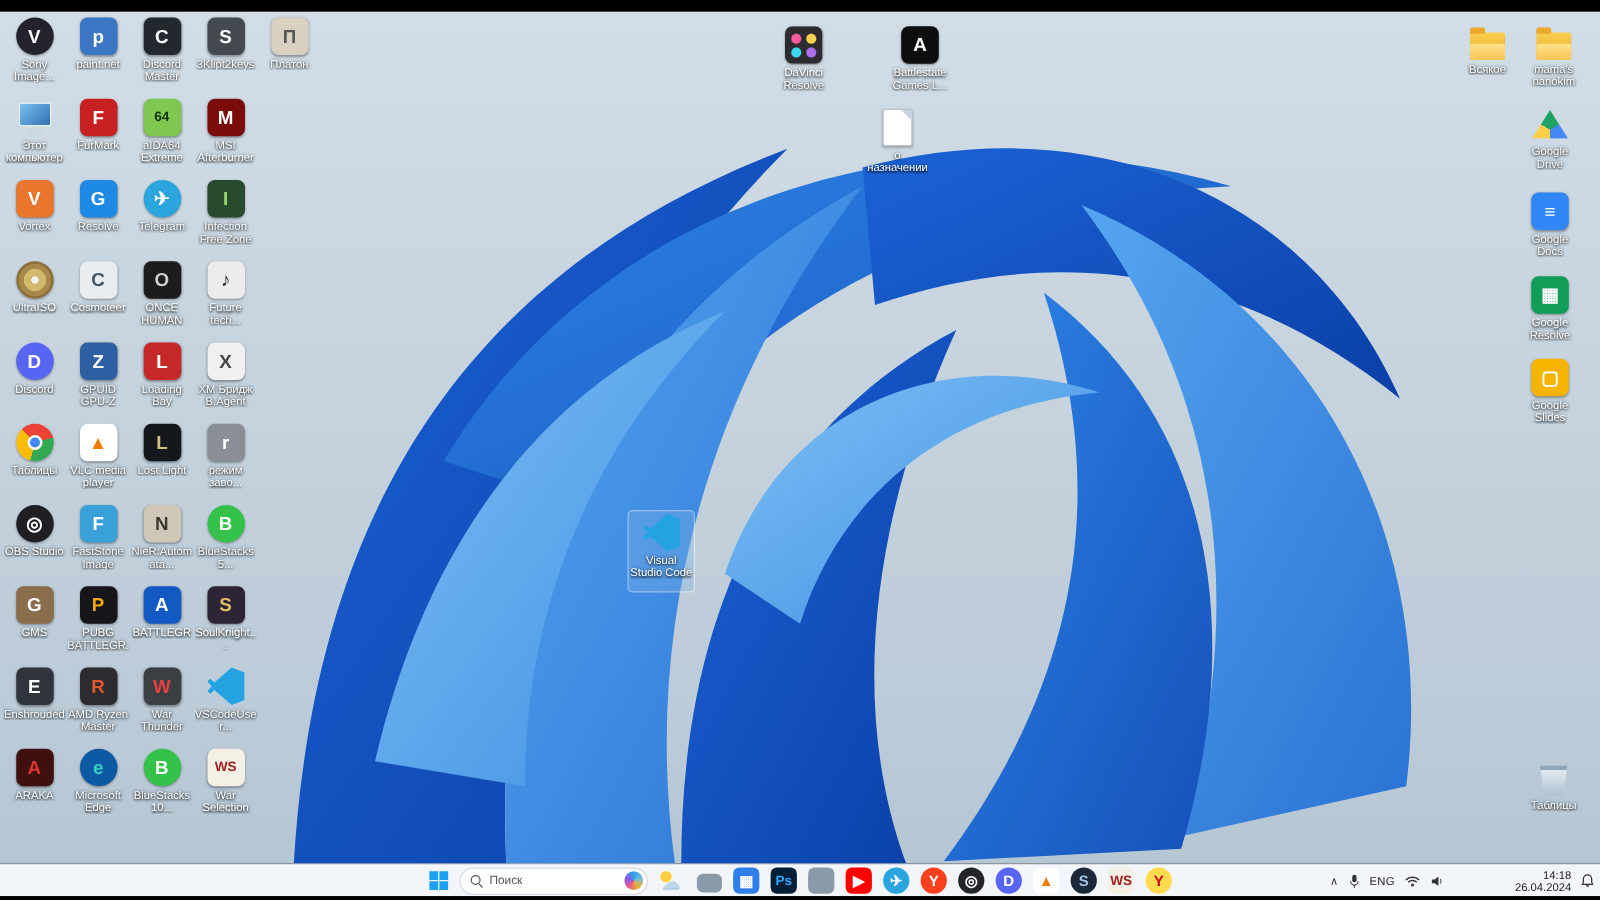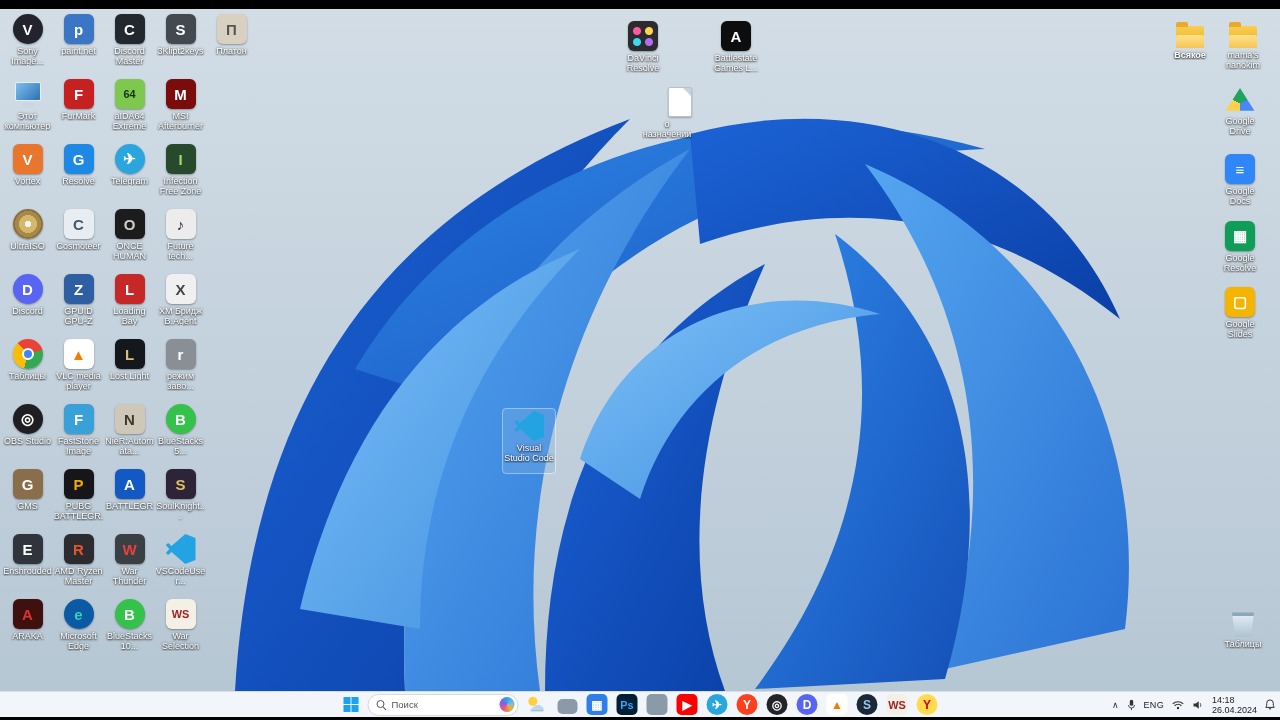--- a/index.html
+++ b/index.html
@@ -82,21 +82,21 @@
   .tb-tile{width:21px;height:21px;border-radius:5px;display:flex;align-items:center;justify-content:center;
         font-size:12px;font-weight:bold;color:#fff;background:#8a9aa8;flex:none;}
   .tb-tile.k-folder{width:20px;height:15px;margin-top:3px;}
   .tb-tile.k-chrome::after{inset:6px;border-width:1.5px;}
   .tb-tile.k-weather{background:radial-gradient(circle at 30% 35%,#ffcf3d 0 4px,transparent 5px);
         color:#bcd7ec;font-size:14px;text-shadow:0 1px 1px #8fb3cc;border-radius:0;}
   .tray{position:absolute;right:5px;top:0;height:100%;display:flex;align-items:center;gap:8px;
         font-size:9px;color:#222;}
   .chev{font-size:9px;color:#333;cursor:pointer;}
   .lang{font-size:9px;letter-spacing:.3px;cursor:pointer;}
-  .clock{text-align:left;line-height:10px;font-size:9px;cursor:pointer;}
+  .clock{text-align:right;line-height:10px;font-size:9px;cursor:pointer;margin-left:48px;}
   .bottom-strip{position:absolute;left:0;right:0;bottom:0;height:3px;background:#000;z-index:35;}
 </style>
 </head>
 <body>
 
 <div class="screen">
 
   <div class="top-strip">
 
   <span class="donation" style="left: 2px; position: absolute;"></span>
@@ -311,29 +311,29 @@
     <div>
 
     <div class="dcell abs" style="left: 617px; top: 10px; position: absolute;">
           <div class="tile k-dots"></div>
           <div class="dlabel">DaVinci Resolve</div>
         </div>
         <div class="dcell abs" style="left: 710px; top: 10px; position: absolute;">
           <div class="tile" style="background: rgb(13, 13, 13);">A</div>
           <div class="dlabel">Battlestate Games L...</div>
         </div>
-        <div class="dcell abs" style="left: 640px; top: 76px; position: absolute; align-items: flex-end;">
+        <div class="dcell abs" style="left: 692px; top: 76px; position: absolute;">
           <div class="tile k-worddoc"></div>
           <div class="dlabel">о назначении</div>
         </div>
         <div class="dcell abs selected" style="left: 503px; top: 400px; position: absolute;">
           <div class="tile k-vscode"></div>
           <div class="dlabel">Visual Studio Code</div>
         </div>
-        <div class="dcell abs" style="left: 1164px; top: 10px; position: absolute; font-weight: bold;">
+        <div class="dcell abs" style="left: 1164px; top: 10px; position: absolute;">
           <div class="tile k-folder"></div>
           <div class="dlabel">Всякое</div>
         </div>
         <div class="dcell abs" style="left: 1217px; top: 10px; position: absolute;">
           <div class="tile k-folder"></div>
           <div class="dlabel">mama's nanokim</div>
         </div>
         <div class="dcell abs" style="left: 1214px; top: 76px; position: absolute;">
           <div class="tile k-gdrive"></div>
           <div class="dlabel">Google Drive</div>

